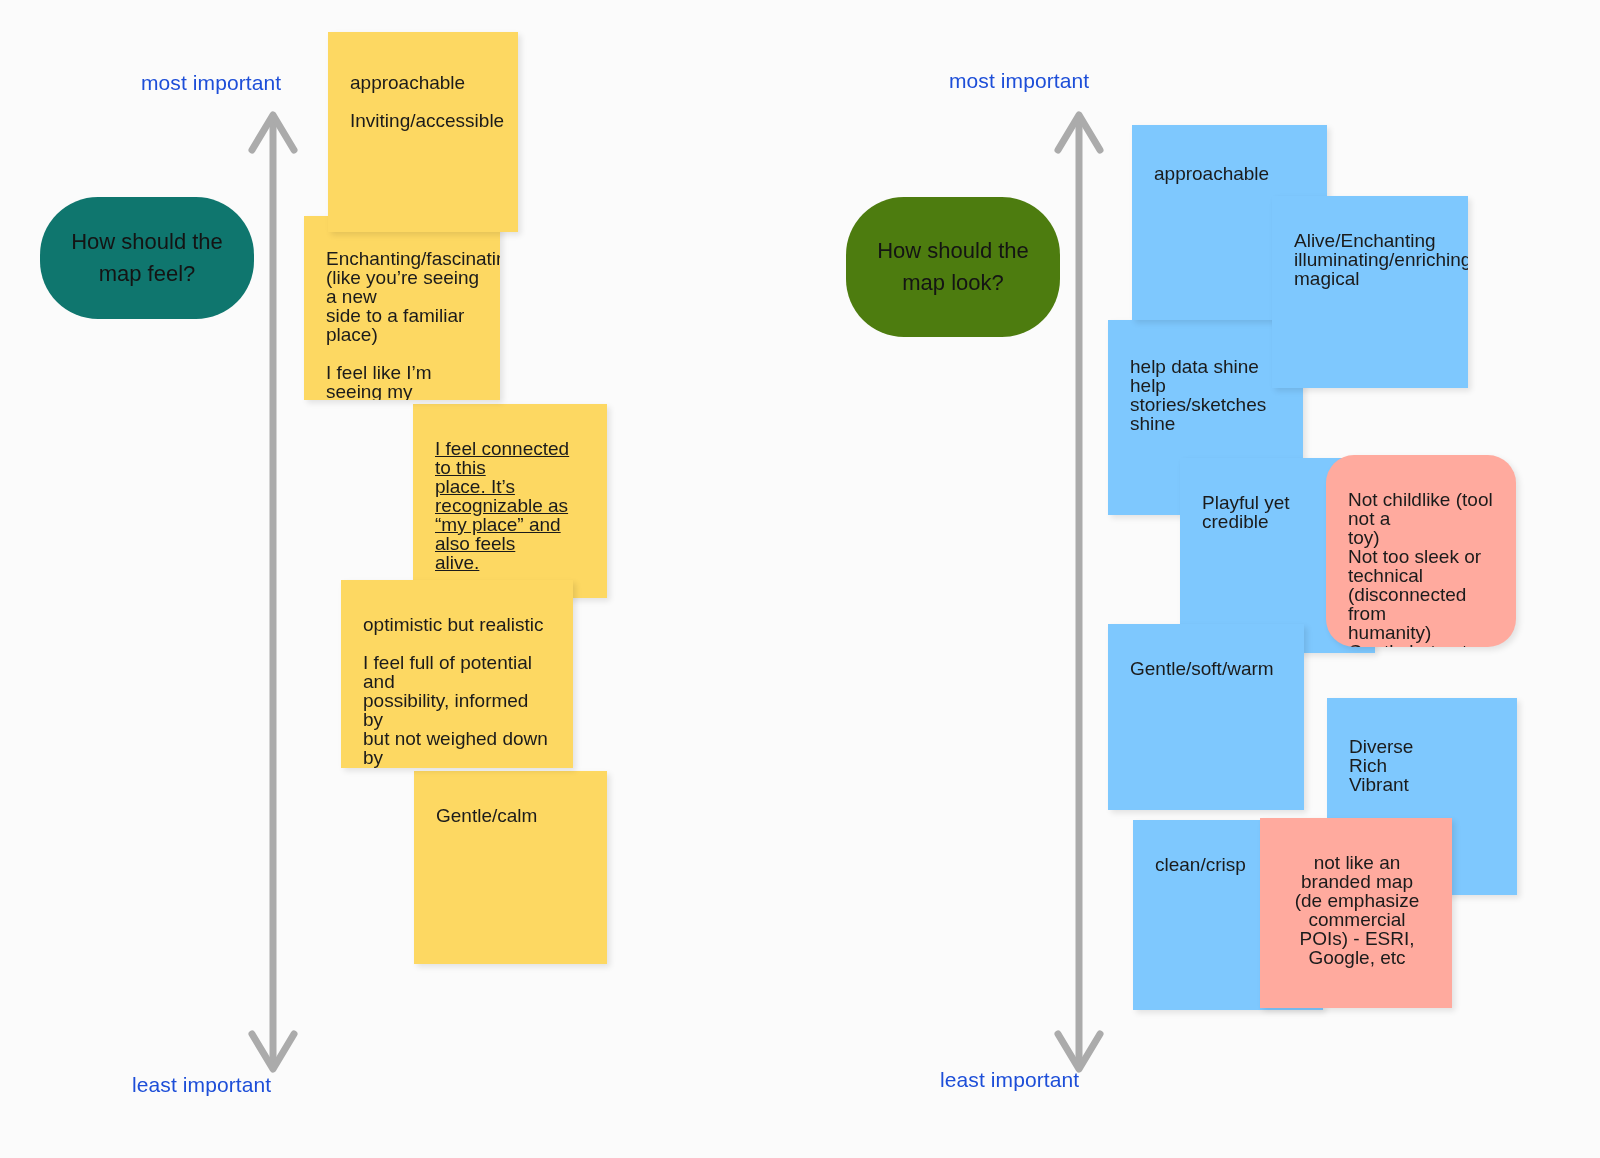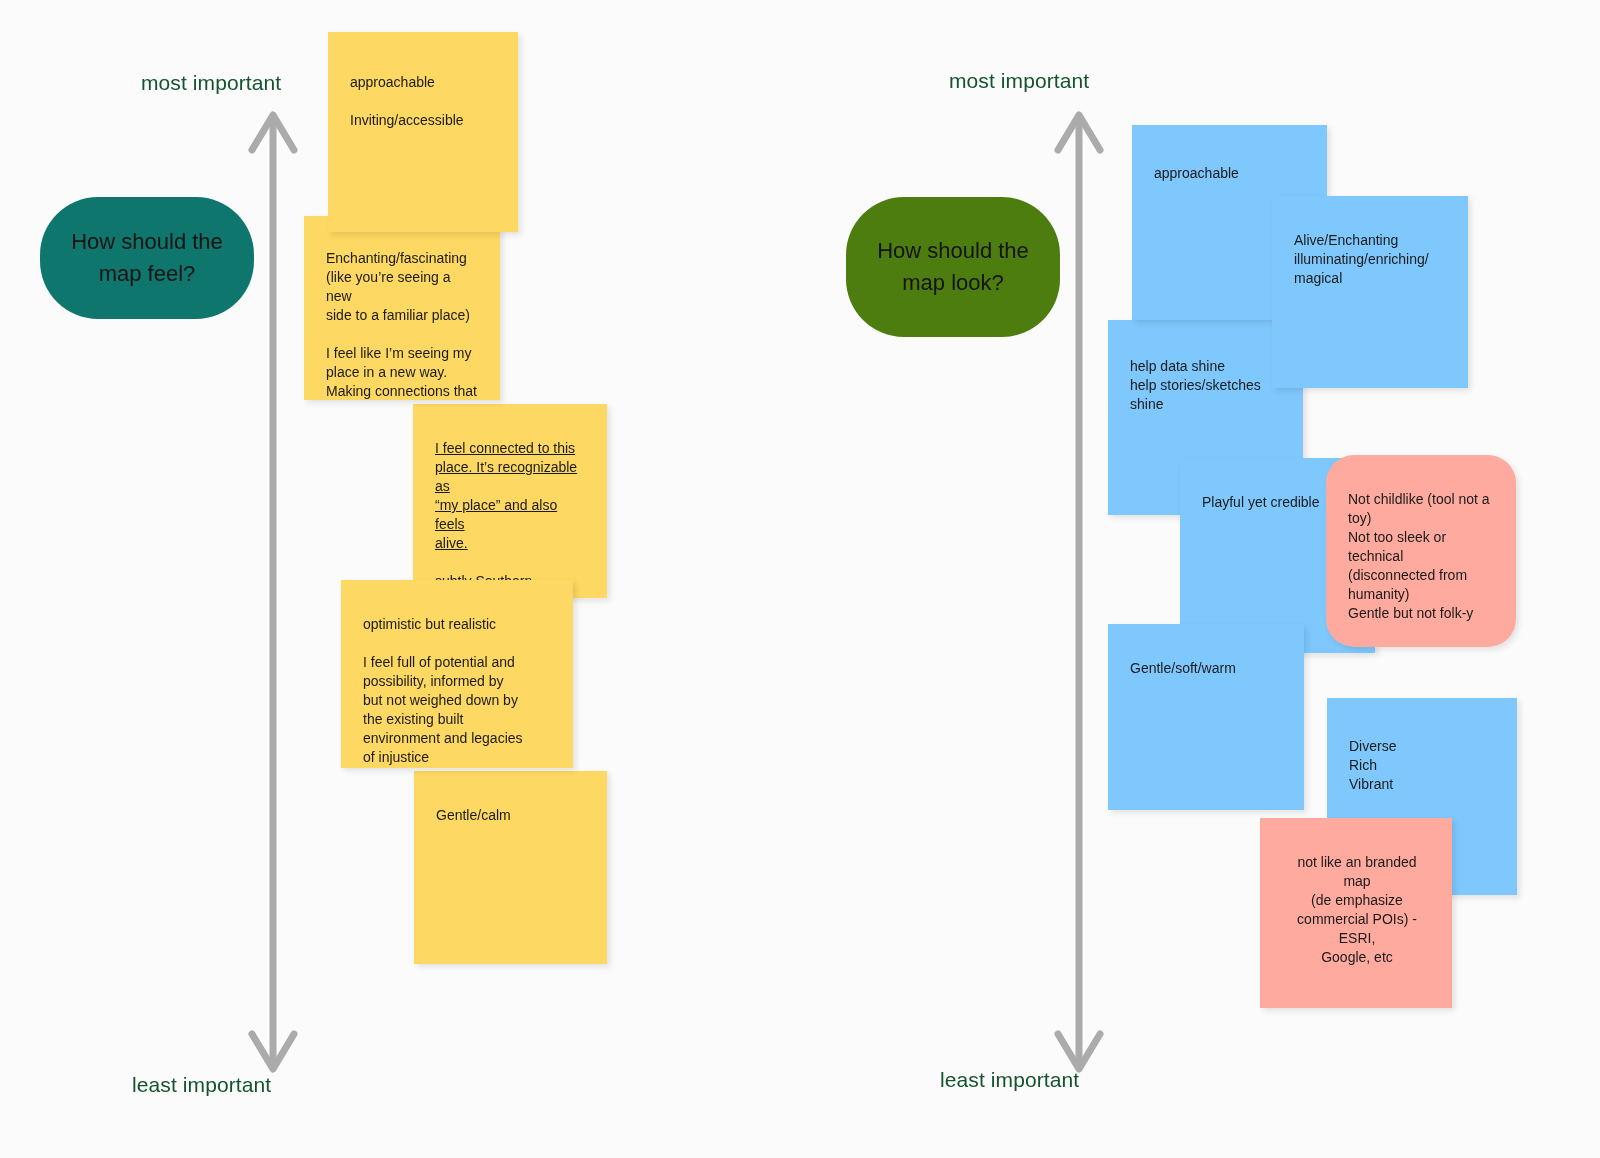--- a/index.html
+++ b/index.html
@@ -26,21 +26,21 @@
   
   .axis {
     position: absolute;
   }
   .axis svg { display: block; }
 
   .axis-label {
     position: absolute;
     font-size: 21px;
     line-height: 26px;
-    color: #14532d;
+    color: #1d4ed8;
     white-space: nowrap;
     letter-spacing: 0.1px;
   }
 
   
   .prompt-bubble {
     position: absolute;
     display: flex;
     align-items: center;
     justify-content: center;
@@ -53,21 +53,21 @@
     box-sizing: border-box;
   }
   .prompt-bubble.yellow { background: #0f766e; }
   .prompt-bubble.blue   { background: #4d7c0f; }
 
   
   .note {
     position: absolute;
     box-sizing: border-box;
     padding: 22px 20px 18px 22px;
-    font-size: 14px;
+    font-size: 19px;
     line-height: 19px;
     color: #1b1b1b;
     box-shadow: 3px 3px 6px rgba(0,0,0,0.10);
     white-space: pre-line;
     overflow: hidden;
   }
   .note.yellow { background: #FDD862; }
   .note.blue   { background: #7EC8FE; }
   .note.pink   { background: #FFAA9E; }
 
@@ -188,20 +188,23 @@
   <div class="note blue" style="left:1108px; top:624px; width:196px; height:186px; z-index:5; padding-top:16px;">
     <span class="note-text">Gentle/soft/warm</span>
   </div>
 
   <div class="note blue" style="left:1327px; top:698px; width:190px; height:197px; z-index:4; padding-top:20px;">
     <span class="note-text">Diverse
 Rich
 Vibrant</span>
   </div>
 
+  <div class="note blue" style="left:1133px; top:820px; width:190px; height:190px; z-index:5; padding-top:16px;">
+    <span class="note-text">clean/crisp</span>
+  </div>
 
   <div class="note pink" style="left:1260px; top:818px; width:192px; height:190px; z-index:6; padding-top:16px;text-align:center;">
     <span class="note-text">not like an branded map
 (de emphasize
 commercial POIs) - ESRI,
 Google, etc</span>
   </div>
 
 </div>
 

